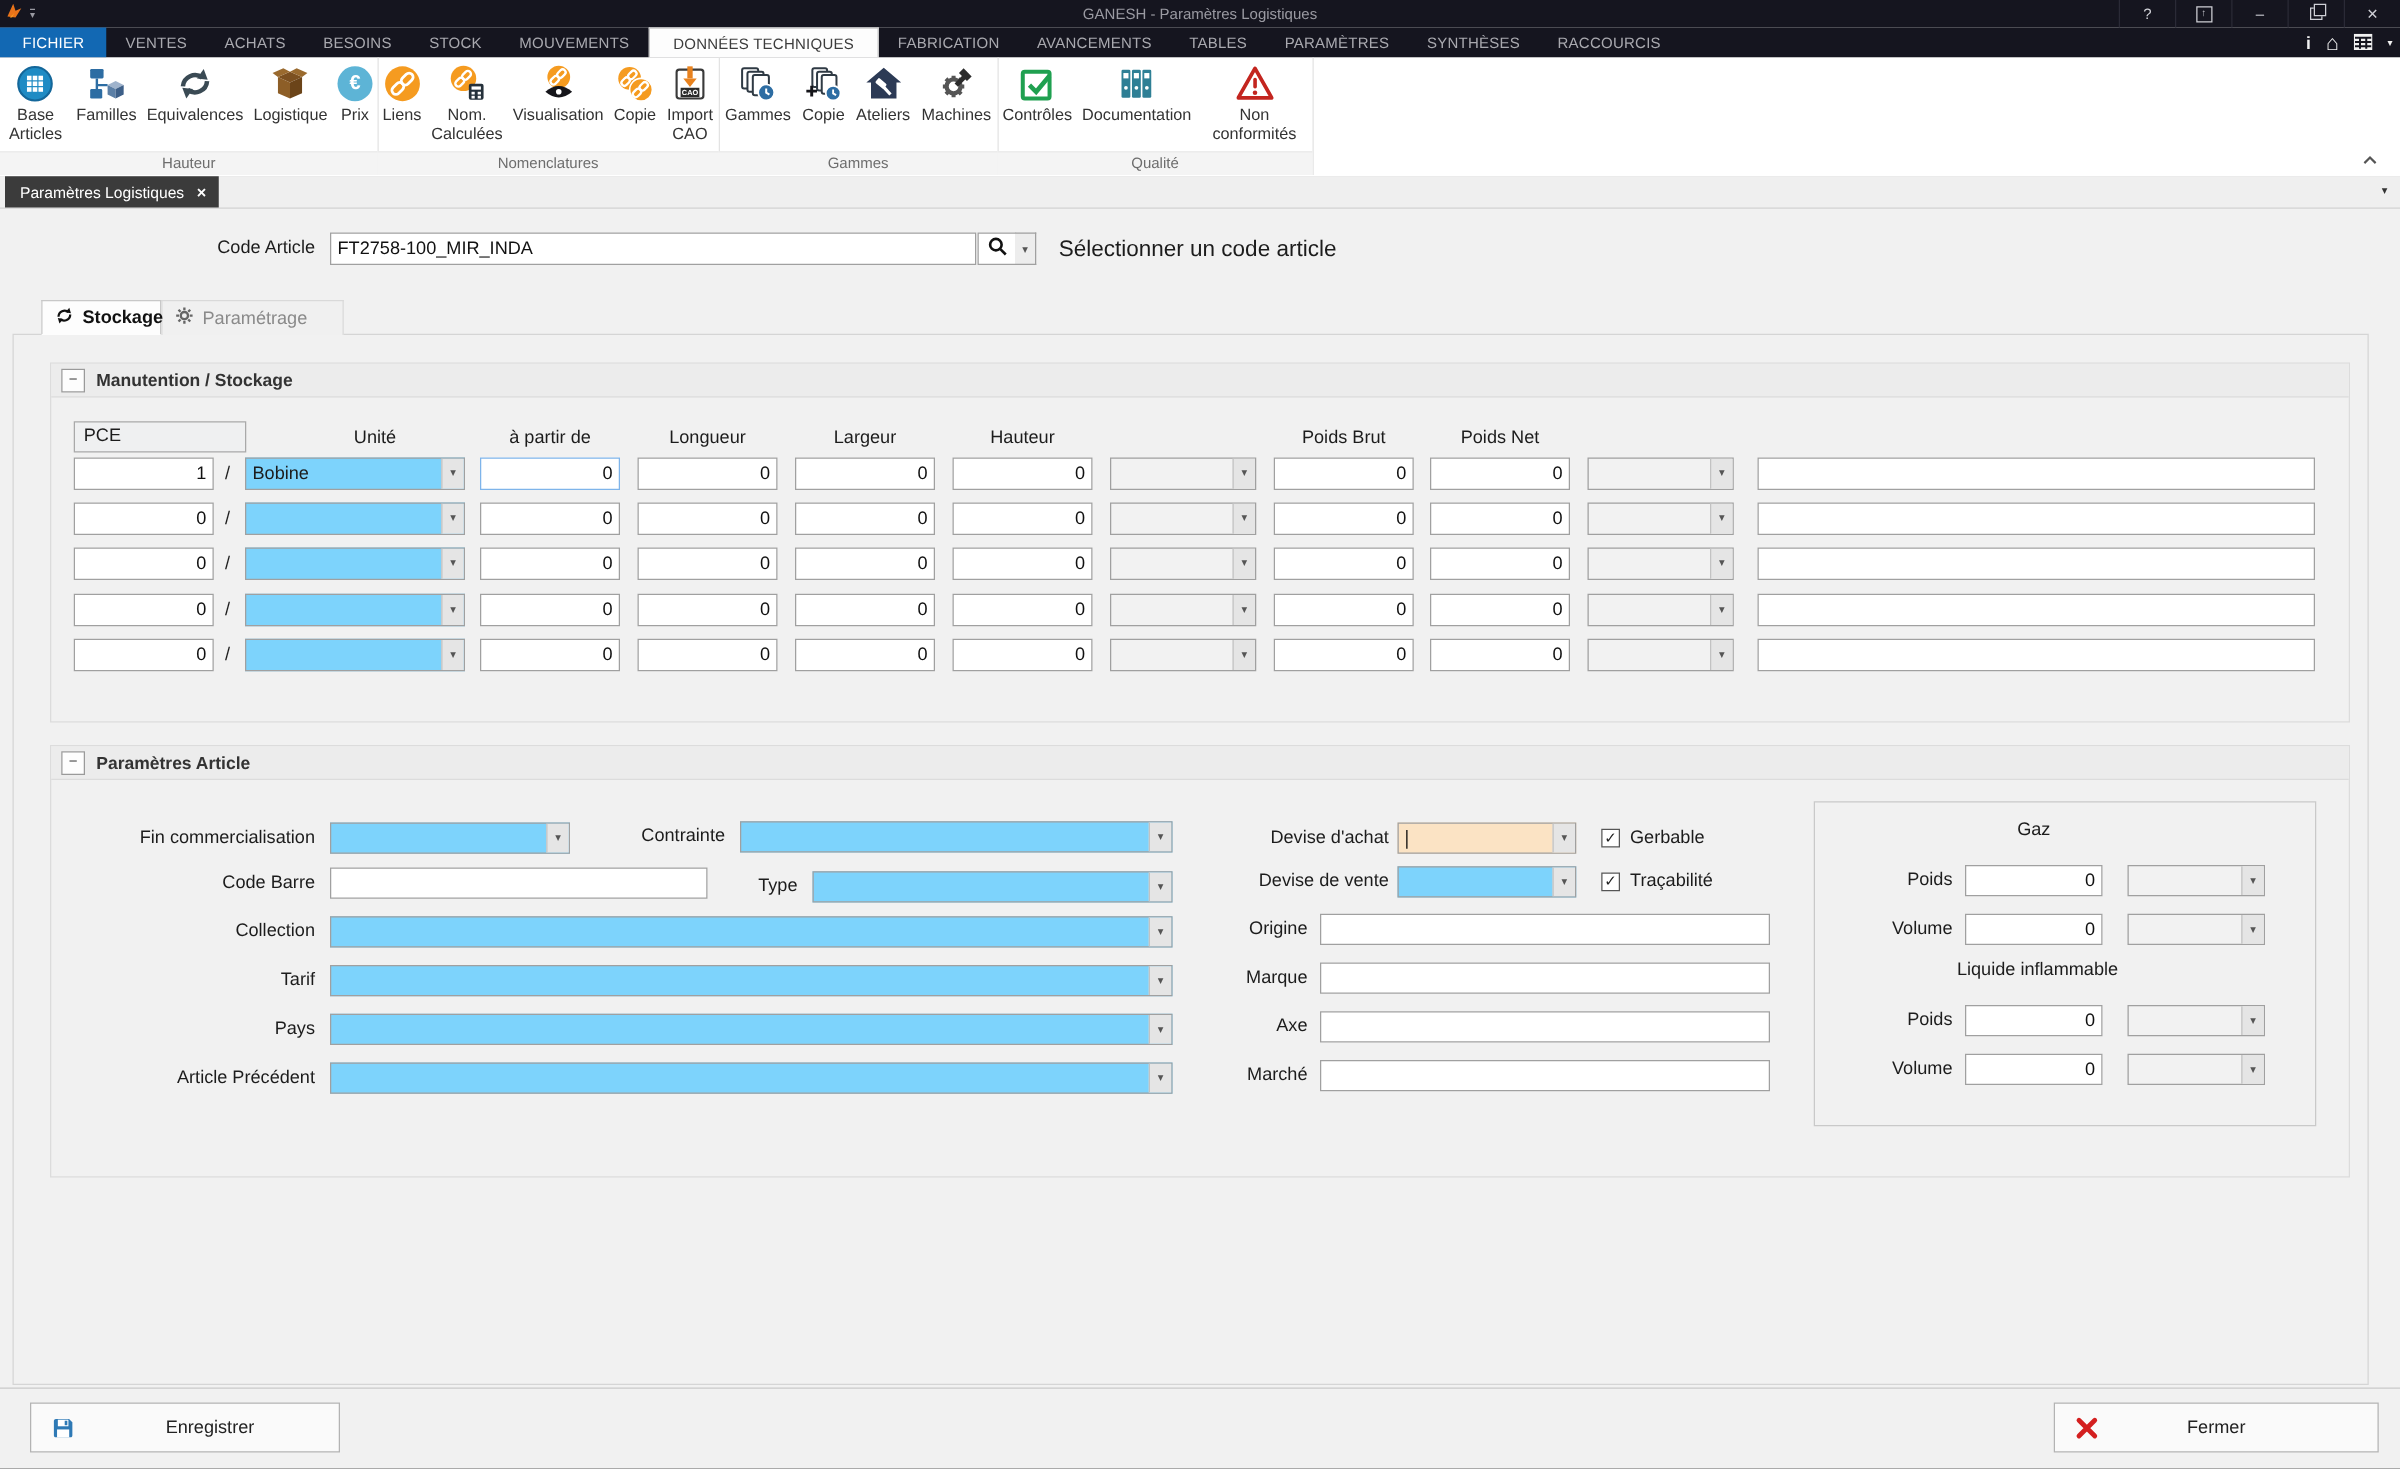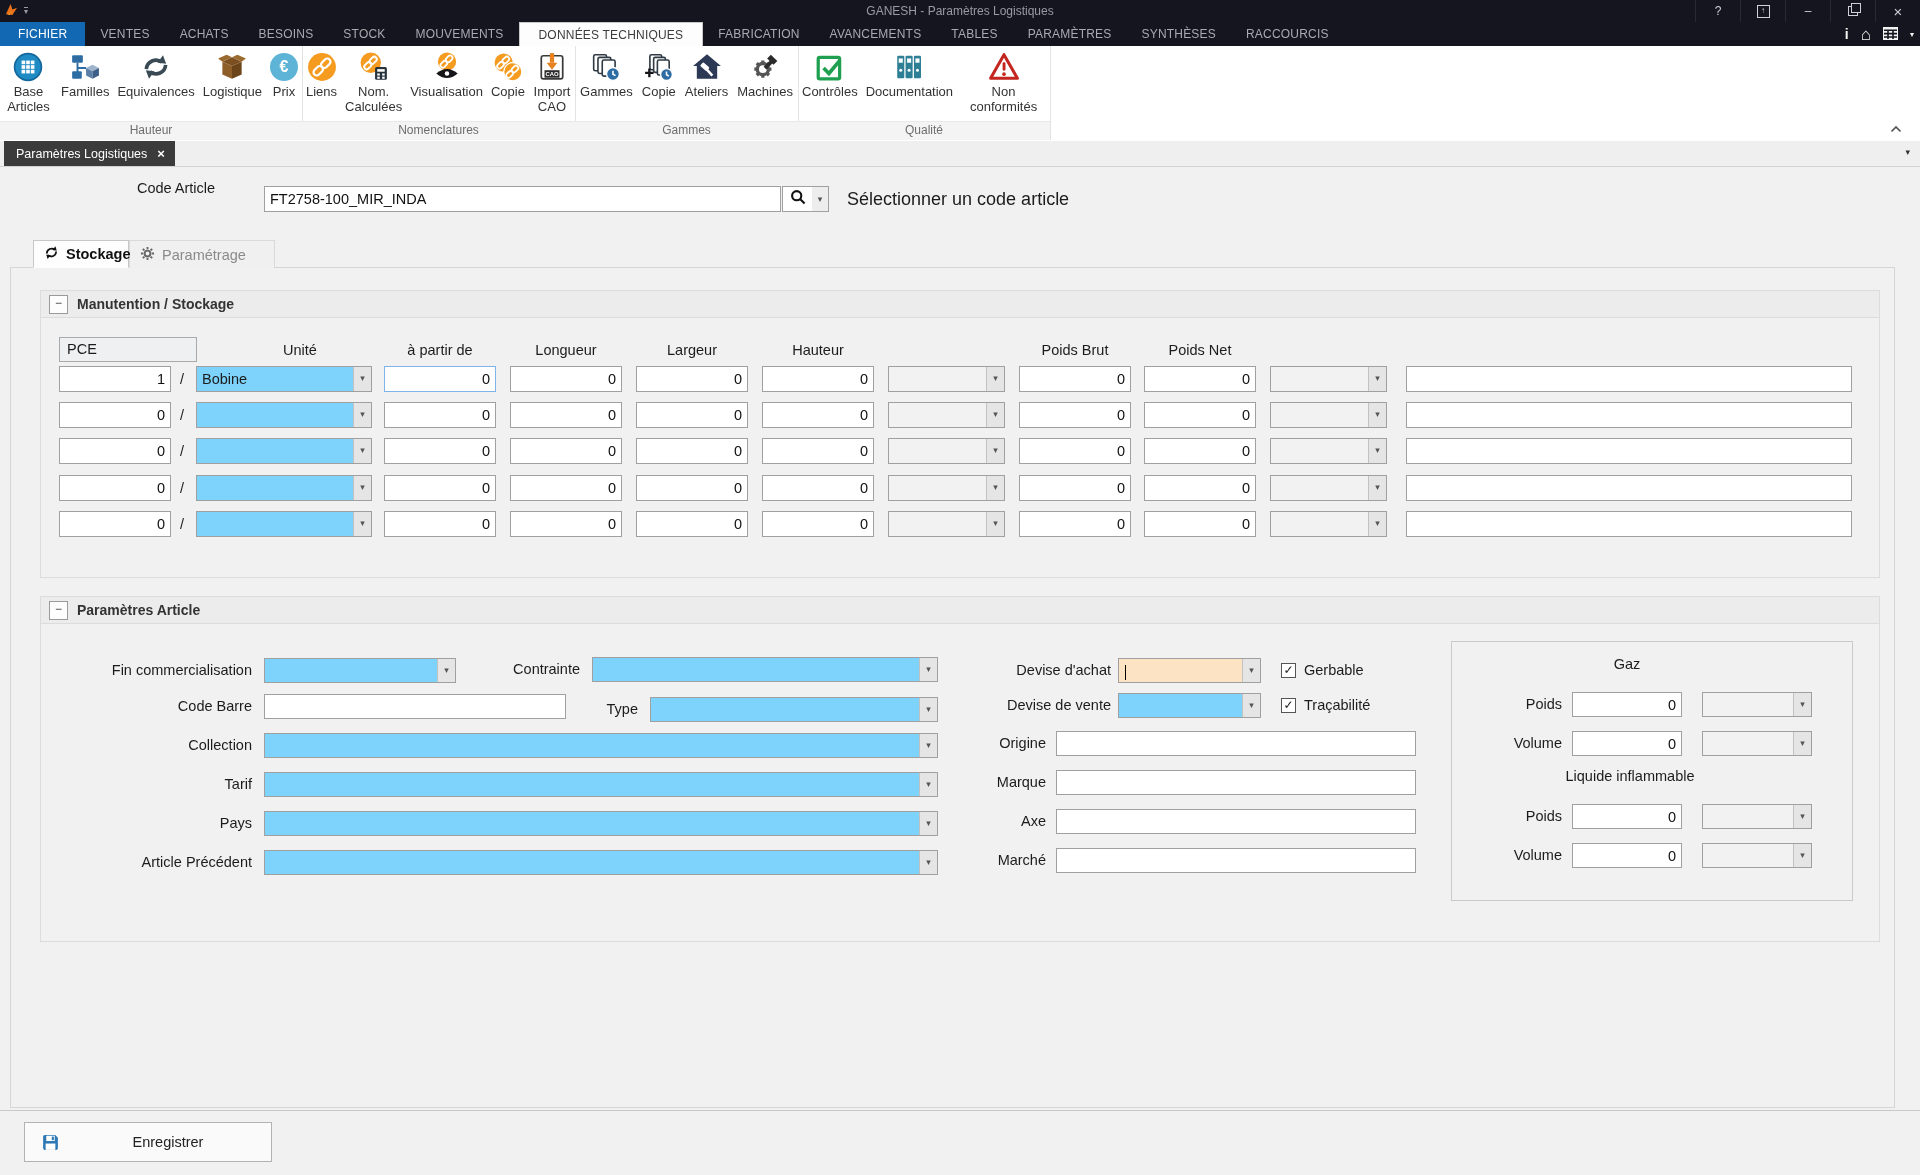--- a/index.html
+++ b/index.html
@@ -424,21 +424,21 @@
   </div>
 
   <div class="doctabs">
     <div class="doctab">
       <span>Paramètres Logistiques</span>
       <span class="x">×</span>
     </div>
     <span class="tab-overflow">▾</span>
   </div>
 
-  <div class="lbl" style="left:100px;top:176px;width:152px;text-align:center;">Code Article</div>
+  <div class="lbl" style="left:100px;top:186px;width:152px;">Code Article</div>
   <input class="tb" style="left: 264px; top: 186px; width: 517px;" value="FT2758-100_MIR_INDA">
   <div class="abs" style="left:782px;top:186px;width:31px;height:26px;border:1px solid #a0a0a0;background:#fff;box-sizing:border-box;display:flex;align-items:center;justify-content:center;">
     <span>
       <svg width="16" height="16" viewBox="0 0 16 16" fill="none">
           <circle cx="6.7" cy="6.7" r="4.6" stroke="#111" stroke-width="2.1"></circle>
           <path d="M10.3 10.3 14.6 14.6" stroke="#111" stroke-width="2.1"></path>
         </svg>
     </span>
   </div>
   <div class="abs" style="left:812px;top:186px;width:17px;height:26px;border:1px solid #a0a0a0;border-left:none;background:#ededed;box-sizing:border-box;text-align:center;line-height:24px;font-size:9px;color:#555;">▾</div>
@@ -696,14 +696,22 @@
       <svg width="19" height="19" viewBox="0 0 18 18">
           <path d="M2 3.5C2 2.7 2.7 2 3.5 2h10L16 4.5v10c0 .8-.7 1.5-1.5 1.5h-11C2.7 16 2 15.3 2 14.5z" fill="#2e79b5"></path>
           <rect x="5" y="2.6" width="8" height="5" fill="#fff"></rect>
           <rect x="10.2" y="3.4" width="2" height="3.4" fill="#2e79b5"></rect>
           <rect x="4.4" y="10" width="9.2" height="6" fill="#fff"></rect>
         </svg>
     </span>
     <span class="blabel">Enregistrer</span>
   </div>
 
+  <div class="bigbtn" style="left:1643px;width:260px;">
+    <span class="bic">
+      <svg width="19" height="19" viewBox="0 0 18 18">
+          <path d="M3 3l12 12M15 3 3 15" stroke="#d42020" stroke-width="3.6" stroke-linecap="round"></path>
+        </svg>
+    </span>
+    <span class="blabel">Fermer</span>
+  </div>
 
 </div>
 
 </body></html>

